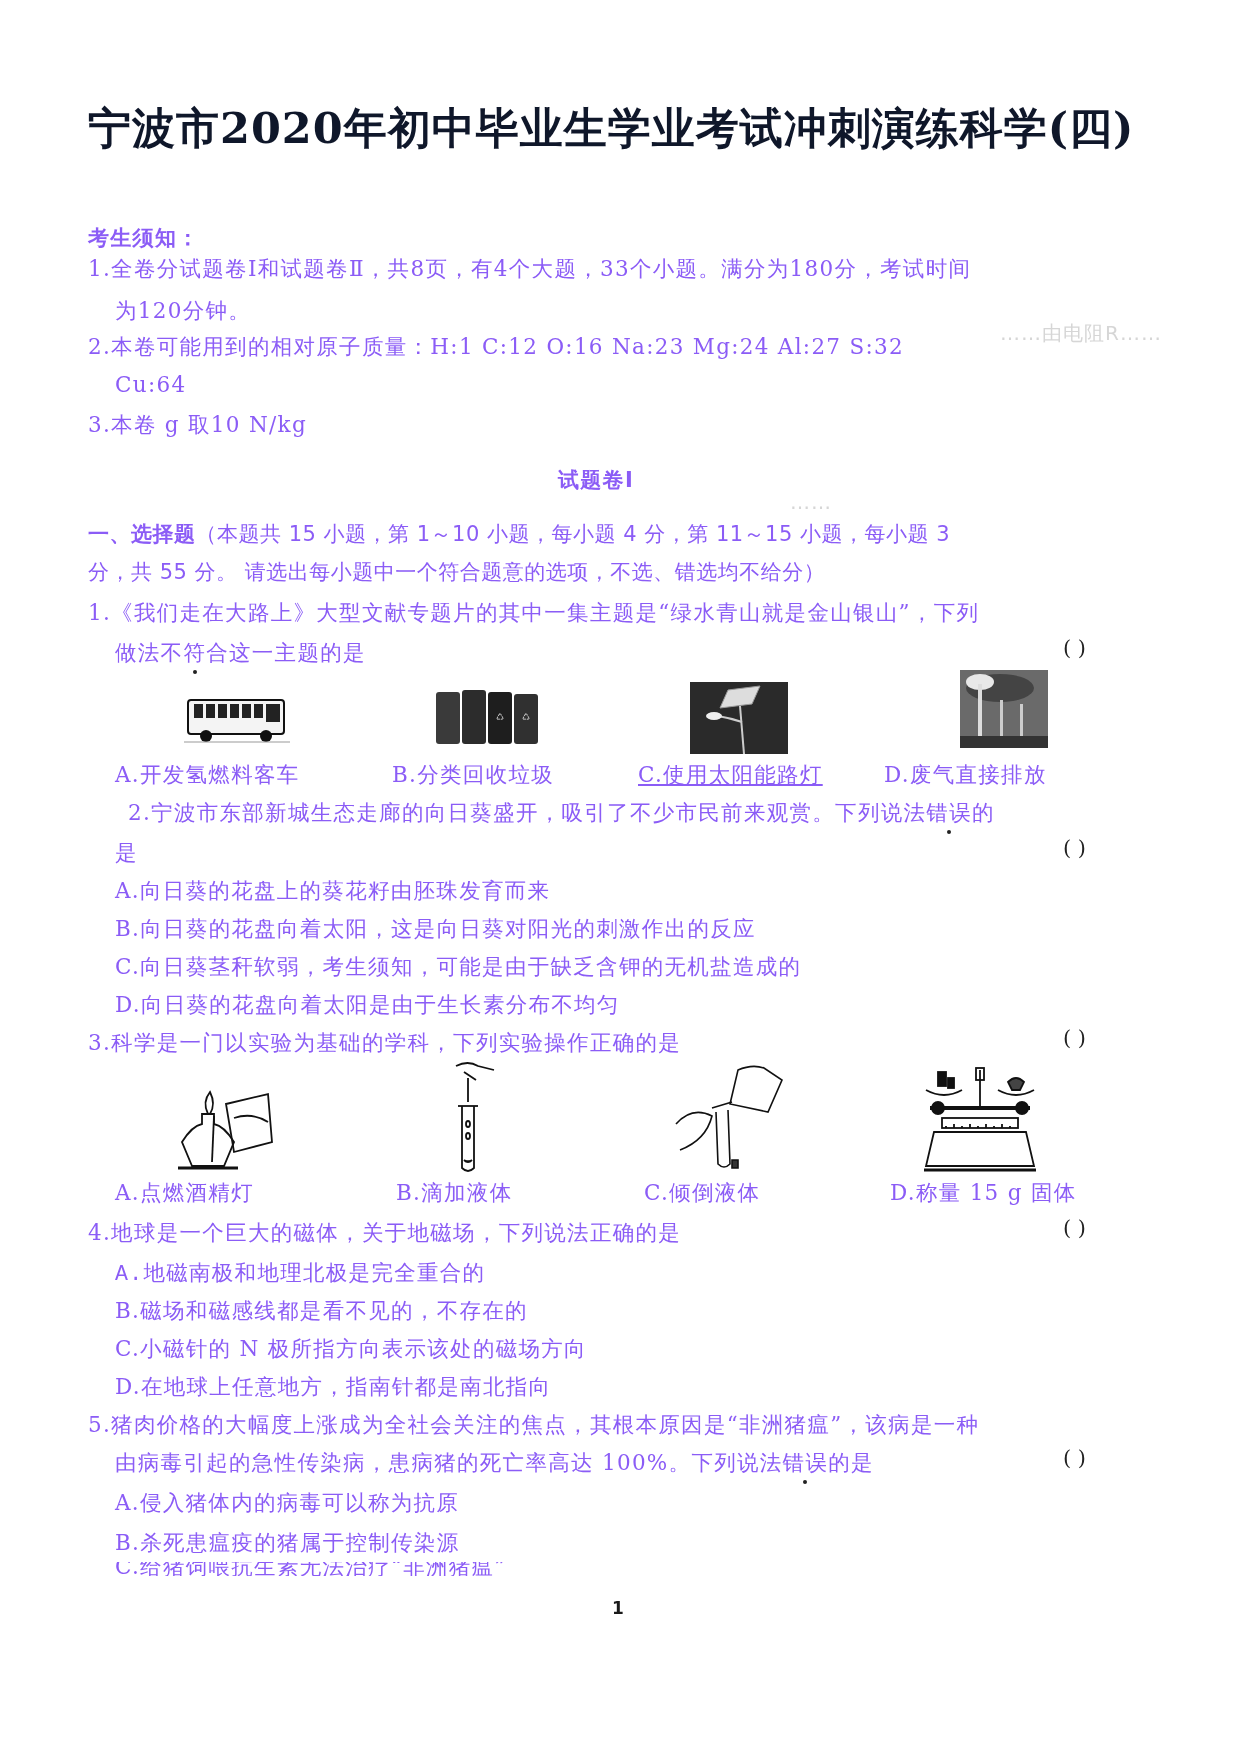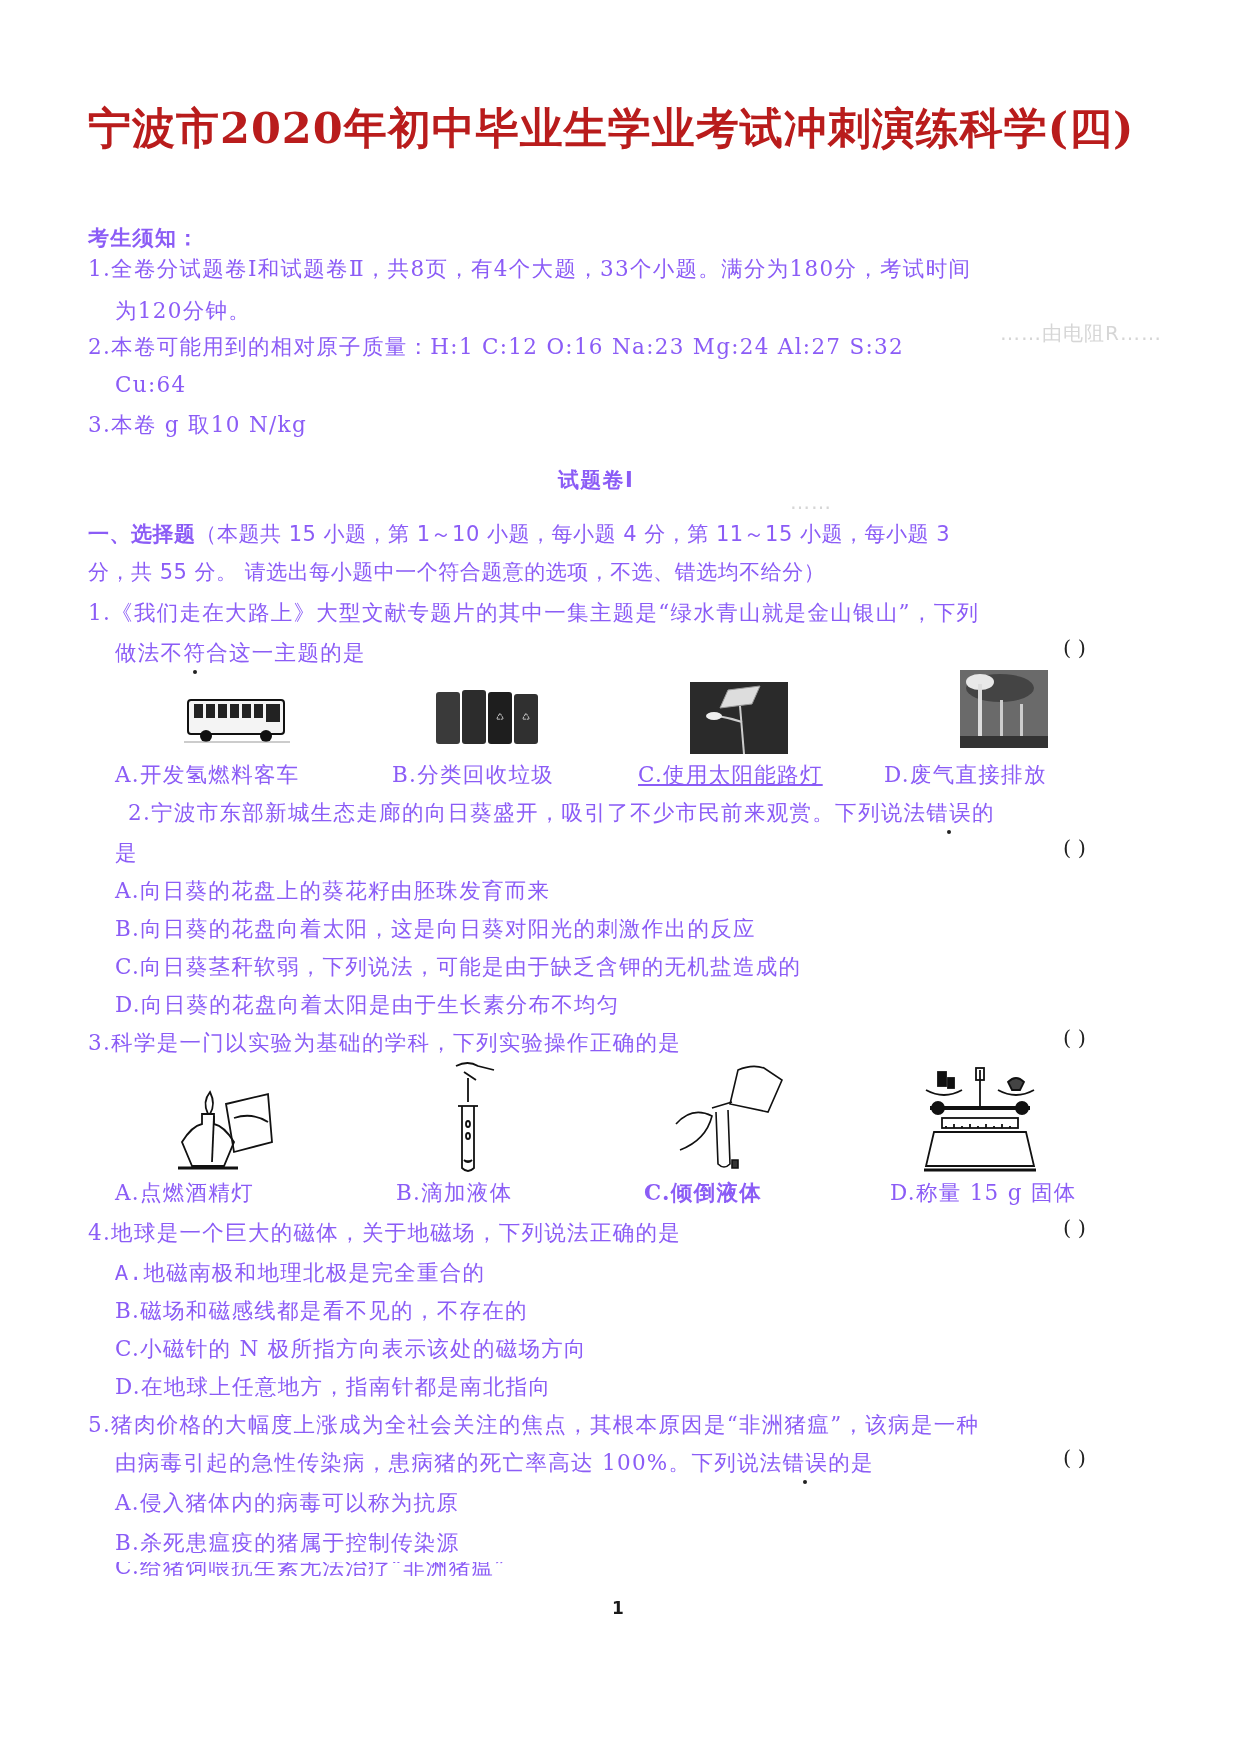--- a/index.html
+++ b/index.html
@@ -7,21 +7,21 @@
       width:1240px; height:1754px; background:#ffffff; position:relative; overflow:hidden;
       font-family: "DejaVu Serif", "Liberation Serif", serif; color:#1a1a1a;
     }
     .ghost {
       position:absolute; color:#d6d6d6; font-size:20px; white-space:nowrap;
       font-family:"DejaVu Sans", sans-serif; letter-spacing:1px;
     }
     .title {
       position:absolute; left:88px; top:100px; width:1080px;
       font-family:"DejaVu Serif", serif; font-weight:bold; font-size:43px;
-      color:#b91c1c; letter-spacing:1px; white-space:nowrap;
+      color:#0f172a; letter-spacing:1px; white-space:nowrap;
     }
     .line { position:absolute; font-size:21.5px; white-space:nowrap; letter-spacing:1.3px; color:#8b5cf6; }
     .bold { font-weight:bold; font-family:"DejaVu Sans", sans-serif; }
     .sans { font-family:"DejaVu Sans", sans-serif; letter-spacing:0.5px; }
     .paren { position:absolute; font-size:21px; color:#222; }
     .dotted { position:relative; }
     .dotted::after {
       content:""; position:absolute; left:50%; bottom:-9px; width:4px; height:4px;
       background:#222; border-radius:50%; transform:translateX(-50%);
     }
@@ -103,21 +103,21 @@
 <div class="line" style="left:115px;top:760px;">A.开发氢燃料客车</div>
 <div class="line" style="left:392px;top:760px;">B.分类回收垃圾</div>
 <div class="line" style="left:638px;top:760px;text-decoration:underline;">C.使用太阳能路灯</div>
 <div class="line" style="left:884px;top:760px;">D.废气直接排放</div>
 
 <div class="line" style="left:88px;top:798px;margin-left:40px;"><span>2.宁波市东部新城生态走廊的向日葵盛开，吸引了不少市民前来观赏。下列说法</span><span class="dotted">错误</span><span>的</span></div>
 <div class="line" style="left:115px;top:838px;">是</div>
 <div class="paren" style="left:1063px;top:836px;">(    )</div>
 <div class="line" style="left:115px;top:876px;">A.向日葵的花盘上的葵花籽由胚珠发育而来</div>
 <div class="line" style="left:115px;top:914px;">B.向日葵的花盘向着太阳，这是向日葵对阳光的刺激作出的反应</div>
-<div class="line" style="left:115px;top:952px;">C.向日葵茎秆软弱，下列说法，可能是由于缺乏含钾的无机盐造成的</div>
+<div class="line" style="left:115px;top:952px;">C.向日葵茎秆软弱，考生须知，可能是由于缺乏含钾的无机盐造成的</div>
 <div class="line" style="left:115px;top:990px;">D.向日葵的花盘向着太阳是由于生长素分布不均匀</div>
 
 <div class="line" style="left:88px;top:1028px;">3.科学是一门以实验为基础的学科，下列实验操作正确的是</div>
 <div class="paren" style="left:1063px;top:1026px;">(    )</div>
 
 <div class="img" style="left:172px;top:1082px;width:110px;height:92px;">
   <svg width="110" height="92" viewBox="0 0 110 92" fill="none" stroke="#111" stroke-width="1.8">
     <path d="M20 84 L10 60 Q20 44 30 42 L30 32 L42 32 L42 42 Q52 44 62 60 L52 84 Z"></path>
     <line x1="6" y1="86" x2="66" y2="86" stroke-width="3"></line>
     <path d="M36 32 Q30 20 38 10 Q44 22 38 32"></path>
@@ -159,21 +159,21 @@
       <circle cx="102" cy="42" r="6" fill="#111"></circle>
     <rect x="22" y="52" width="76" height="10"></rect>
     <path d="M26 60 L26 62 M34 58 L34 62 M42 60 L42 62 M50 58 L50 62 M58 60 L58 62 M66 58 L66 62 M74 60 L74 62 M82 58 L82 62 M90 60 L90 62"></path>
     <path d="M14 66 L106 66 L114 100 L6 100 Z"></path>
     <line x1="4" y1="104" x2="116" y2="104" stroke-width="3"></line>
   </svg>
 </div>
 
 <div class="line" style="left:115px;top:1178px;">A.点燃酒精灯</div>
 <div class="line" style="left:396px;top:1178px;">B.滴加液体</div>
-<div class="line" style="left:644px;top:1178px;font-weight:bold;">C.倾倒液体</div>
+<div class="line" style="left:644px;top:1178px;">C.倾倒液体</div>
 <div class="line" style="left:890px;top:1178px;">D.称量 15 g 固体</div>
 
 <div class="line" style="left:88px;top:1218px;">4.地球是一个巨大的磁体，关于地磁场，下列说法正确的是</div>
 <div class="paren" style="left:1063px;top:1216px;">(    )</div>
 <div class="line" style="left:115px;top:1258px;font-family:Liberation Mono, monospace;">A.地磁南极和地理北极是完全重合的</div>
 <div class="line" style="left:115px;top:1296px;">B.磁场和磁感线都是看不见的，不存在的</div>
 <div class="line" style="left:115px;top:1334px;">C.小磁针的 N 极所指方向表示该处的磁场方向</div>
 <div class="line" style="left:115px;top:1372px;">D.在地球上任意地方，指南针都是南北指向</div>
 
 <div class="line" style="left:88px;top:1410px;">5.猪肉价格的大幅度上涨成为全社会关注的焦点，其根本原因是“非洲猪瘟”，该病是一种</div>

